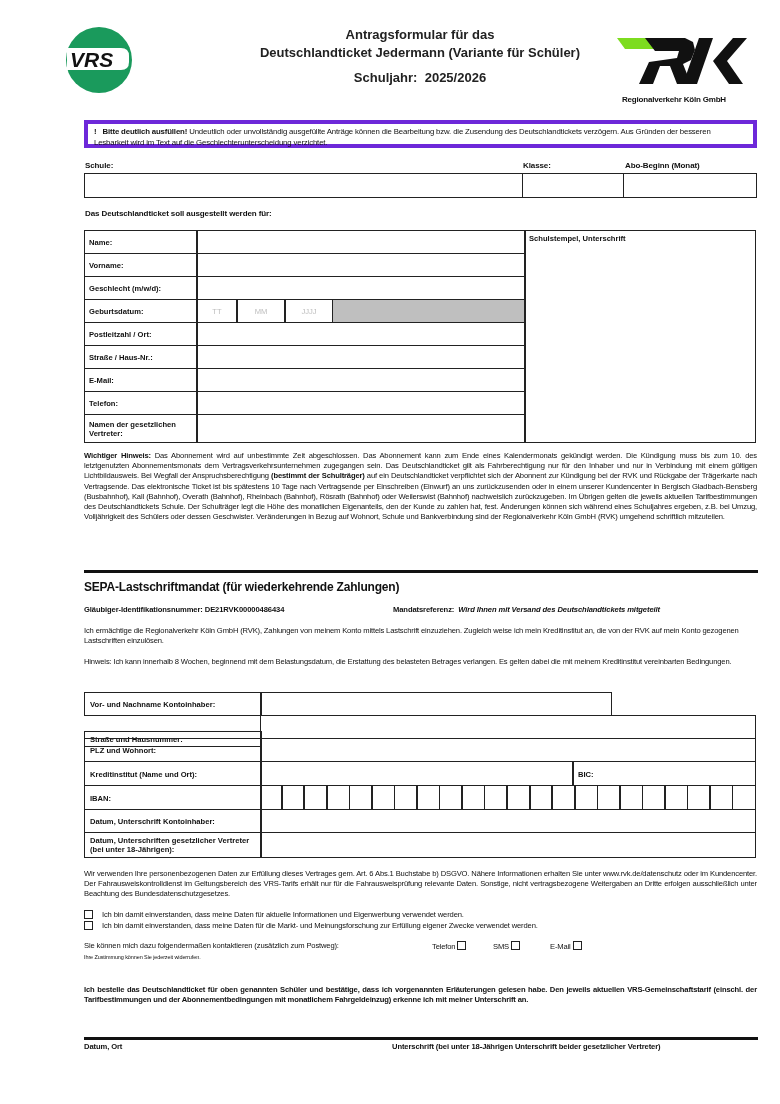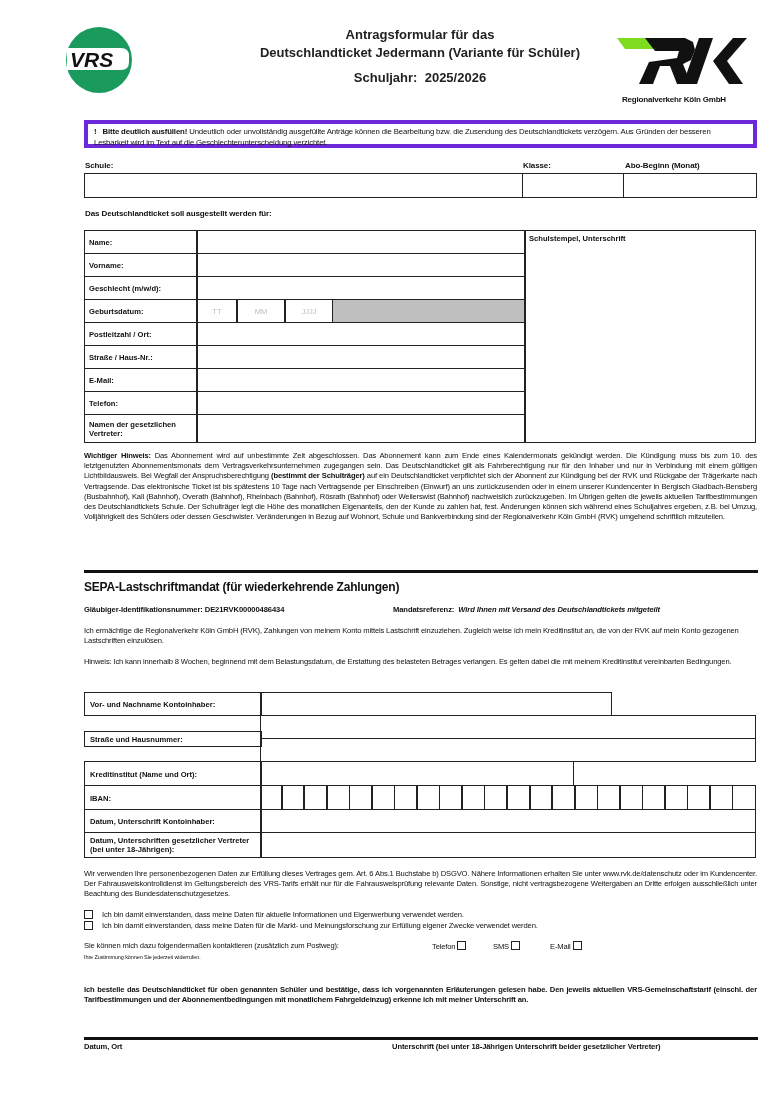--- a/index.html
+++ b/index.html
@@ -177,27 +177,33 @@
     </div>
   <div class="sv" style="left:176px; width:352px; height:24px;"></div>
 </div>
 <div class="srow" style="top:715px; height:24px;">
   <div class="sk" style="height:16px;margin-top:16px;">
       <span>Straße und Hausnummer:</span>
     </div>
   <div class="sv" style="left:176px; width:496px; height:24px;"></div>
 </div>
 <div class="srow" style="top:738px; height:24px;">
+  <div class="sk" style="height:24px;">
+      <span>PLZ und Wohnort:</span>
+    </div>
   <div class="sv" style="left:176px; width:496px; height:24px;"></div>
 </div>
 <div class="srow" style="top:761px; height:25px;">
   <div class="sk" style="height:25px;">
       <span>Kreditinstitut (Name und Ort):</span>
     </div>
   <div class="sv" style="left:176px; width:314px; height:25px;"></div>
+  <div class="sv" style="left:488px; width:184px; height:25px;">
+      <span>BIC:</span>
+    </div>
 </div>
 <div class="srow" style="top:785px; height:25px;">
   <div class="sk" style="height:25px;">
       <span>IBAN:</span>
     </div>
   <div id="iban-boxes">
       <div class="iban-box" style="left: 176px; width: 22.5455px; height: 25px;"></div>
       <div class="iban-box" style="left: 196.945px; width: 24.1455px; height: 25px;"></div>
       <div class="iban-box" style="left: 219.491px; width: 24.1455px; height: 25px;"></div>
       <div class="iban-box" style="left: 242.036px; width: 24.1455px; height: 25px;"></div>

